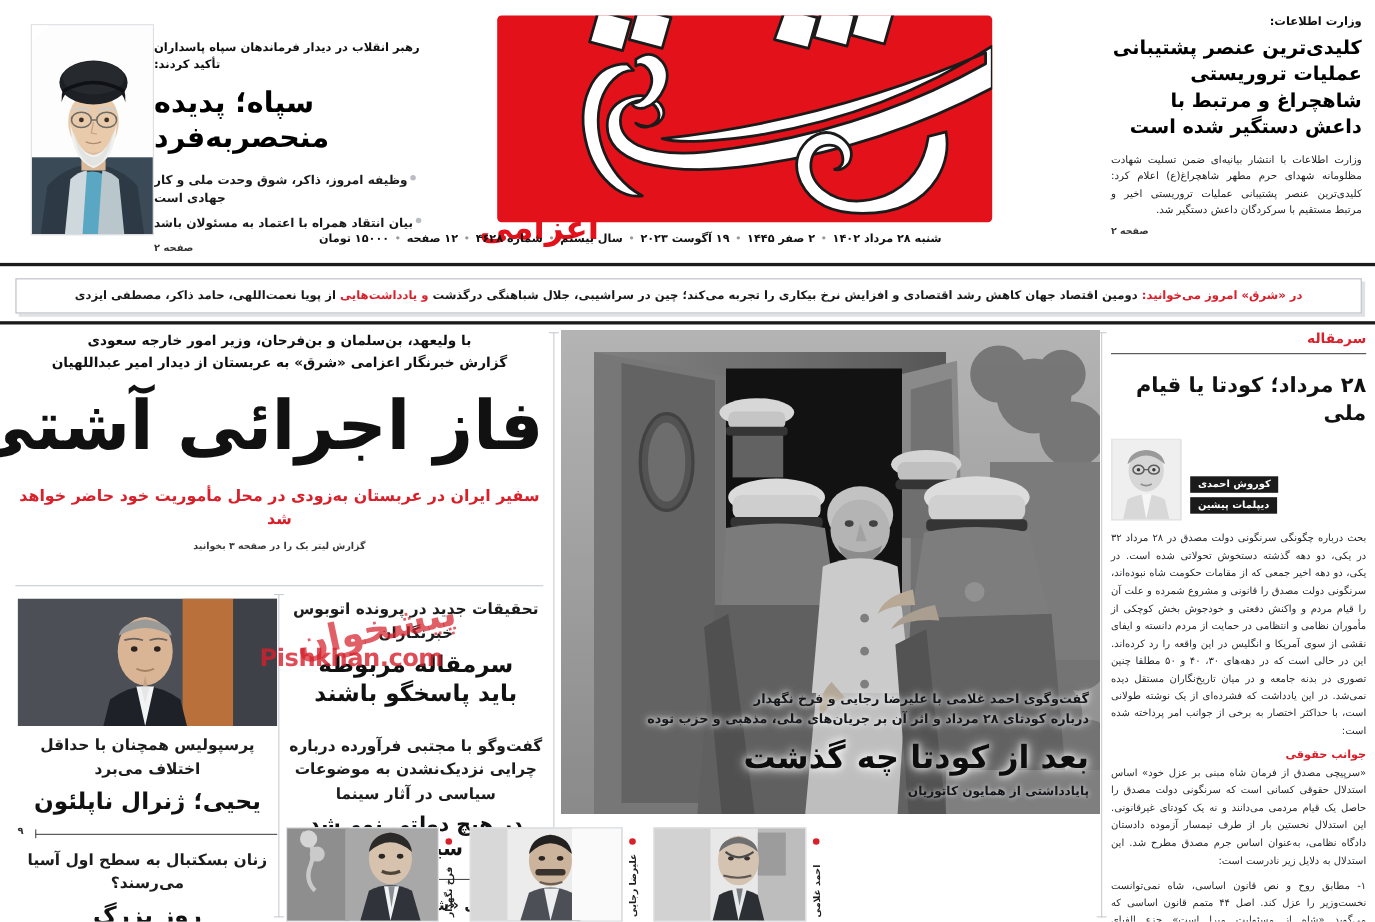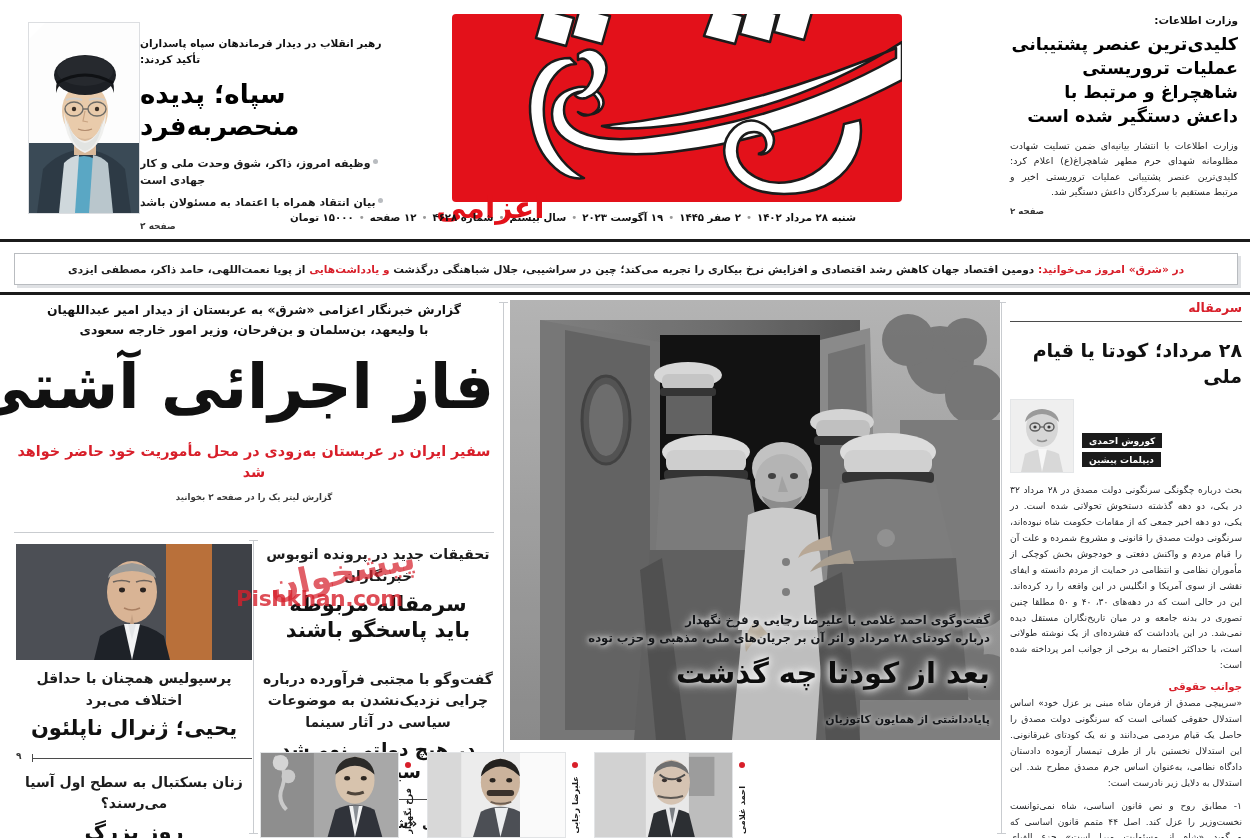--- a/index.html
+++ b/index.html
@@ -366,21 +366,21 @@
     font-weight: 700;
     color: #0d0d0d;
     letter-spacing: -1px;
     margin-top: 8px;
     text-shadow: 0 0 7px rgba(255,255,255,.95), 0 0 12px rgba(255,255,255,.9);
   }
   .cap-note {
     font-size: 11px;
     font-weight: 700;
     color: #15171a;
-    margin-top: 23px;
+    margin-top: 8px;
     text-shadow: 0 0 5px rgba(255,255,255,.95);
   }
 
   
   .portrait-row {
     position: absolute;
     right: 250px; top: 452px;
     width: 490px;
     display: flex;
     justify-content: space-between;
@@ -631,22 +631,22 @@
   <div class="rule-bottom"></div>
 
   <div id="body">
 
     <div class="vrule" style="right:248px;"></div>
     <div class="vrule" style="right:746px;"></div>
     <div class="vrule" style="right:996px; top:244px;"></div>
 
     <div class="lead">
       <div class="lead-kicker">
+        <div>با ولیعهد، بن‌سلمان و بن‌فرحان، وزیر امور خارجه سعودی</div>
         <div>گزارش خبرنگار اعزامی «شرق» به عربستان از دیدار امیر عبداللهیان</div>
-        <div>با ولیعهد، بن‌سلمان و بن‌فرحان، وزیر امور خارجه سعودی</div>
       </div>
       <div class="lead-head">فاز اجرائی آشتی</div>
       <div class="lead-sub">سفیر ایران در عربستان به‌زودی در محل مأموریت خود حاضر خواهد شد</div>
       <div class="lead-note">گزارش لیتر یک را در صفحه ۳ بخوانید</div>
     </div>
     <div class="hrule" style="right:756px; width:480px; top:236px;"></div>
 
     <div class="col-a">
       <div class="thumb">
         <svg viewBox="0 0 236 116" preserveAspectRatio="xMidYMid slice">

